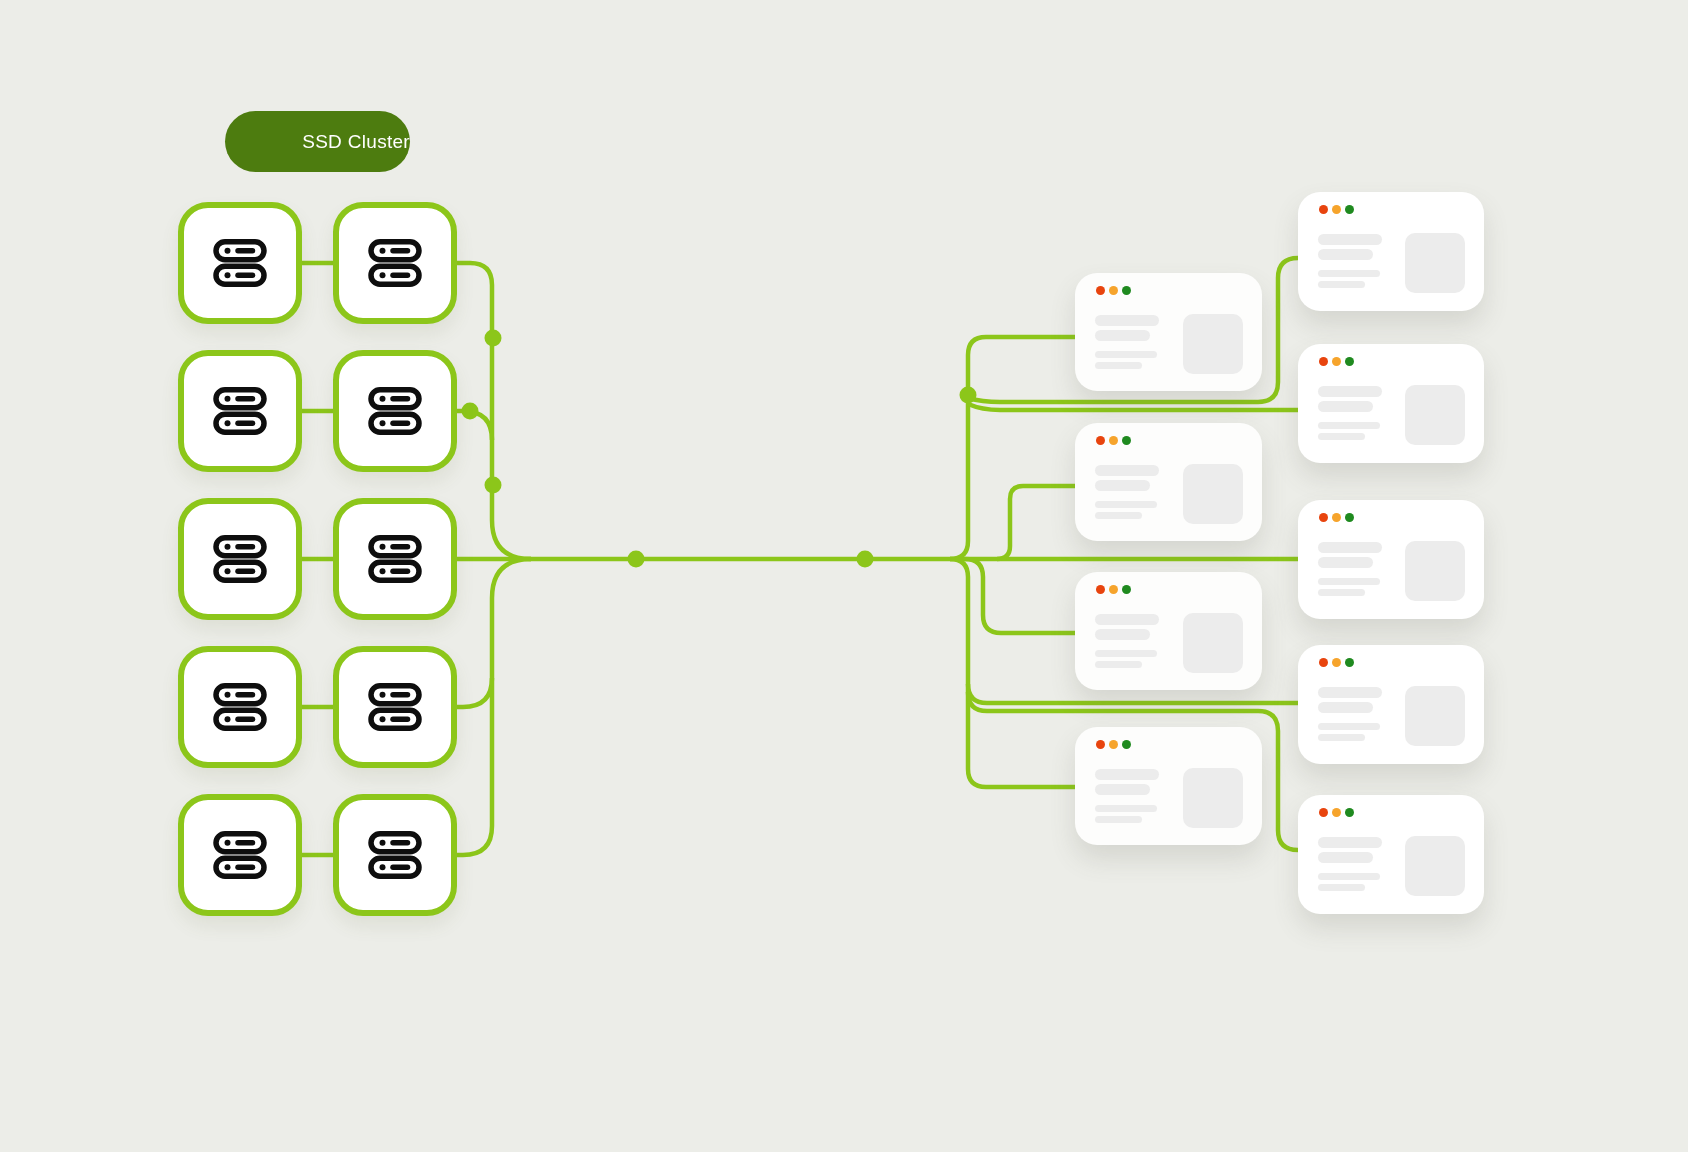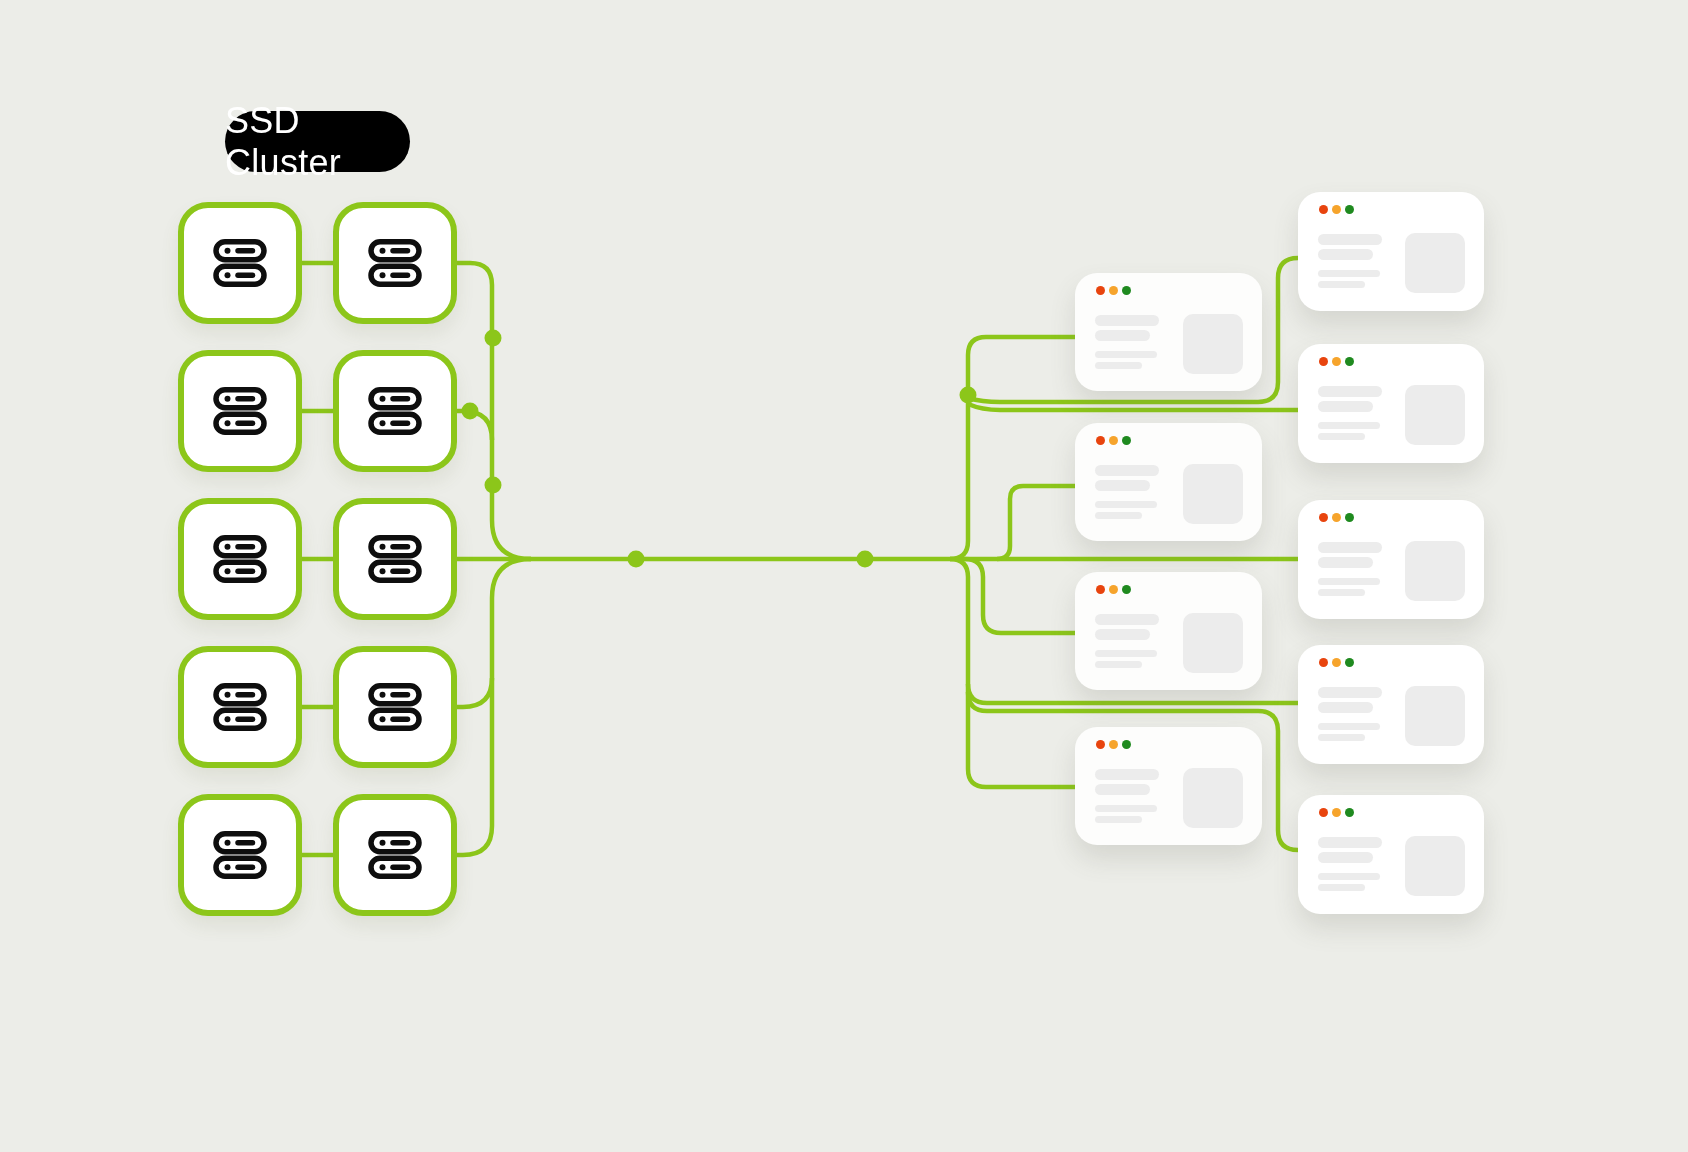--- a/index.html
+++ b/index.html
@@ -10,23 +10,23 @@
     overflow:hidden;position:relative;
   }
   .canvas{position:absolute;inset:0;width:1688px;height:1152px;}
   svg.wires{position:absolute;left:0;top:0;}
   svg.wires path{fill:none;stroke:#8CC61A;stroke-width:4.5;}
   svg.wires circle{fill:#8CC61A;}
 
   
   .badge{
     position:absolute;left:225px;top:111px;width:185px;height:61px;
-    background:#000000;border-radius:31px;
-    display:flex;align-items:center;justify-content:flex-start;
-    color:#FFFFFF;font-size:36px;font-weight:500;letter-spacing:.3px;
+    background:#4d7c0f;border-radius:31px;
+    display:flex;align-items:center;justify-content:flex-end;
+    color:#FFFFFF;font-size:19px;font-weight:500;letter-spacing:.3px;
   }
 
   
   .node{
     position:absolute;width:124px;height:122px;box-sizing:border-box;
     background:#FFFFFF;border:6px solid #8CC61A;border-radius:30px;
     display:flex;align-items:center;justify-content:center;
     box-shadow:0 10px 18px rgba(95,105,60,.10);
   }
   .nc1{left:178px}.nc2{left:333px}

